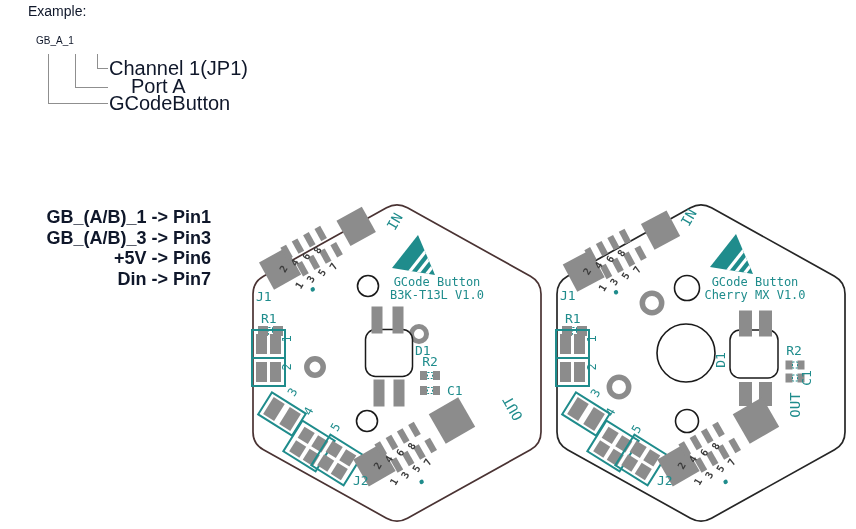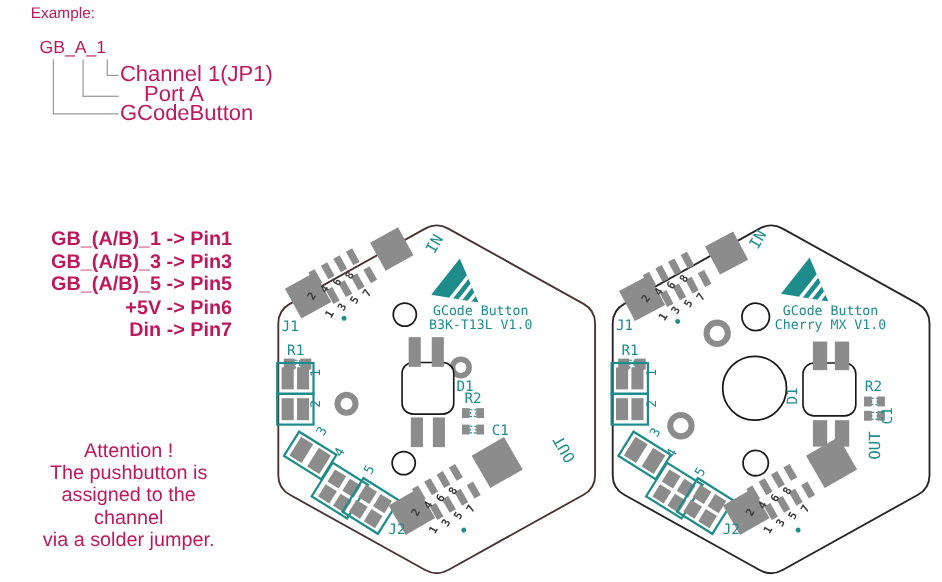--- a/index.html
+++ b/index.html
@@ -1,21 +1,21 @@
 <!DOCTYPE html>
 <html><head>
 <meta charset="utf-8">
 <style>
   html,body{margin:0;padding:0;background:#fff;}
   .canvas{position:relative;width:856px;height:529px;background:#fff;overflow:hidden;
-          font-family:"Liberation Sans",sans-serif;color:#be185d;}
+          font-family:"Liberation Sans",sans-serif;color:#0f172a;}
   .abs{position:absolute;}
   
   .ex-heading{left:28px;top:3px;font-size:14px;}
-  .ex-code{left:36px;top:35px;font-size:16px;}
+  .ex-code{left:36px;top:35px;font-size:10px;}
   .elbow{border-left:1px solid #8f8f8f;border-bottom:1px solid #8f8f8f;}
   .elbow-1{left:97px;top:54px;width:10px;height:14px;}
   .elbow-2{left:75px;top:54px;width:32px;height:33px;}
   .elbow-3{left:48px;top:54px;width:59px;height:49px;}
   .ex-label{left:109px;font-size:20px;line-height:15px;white-space:nowrap;}
   .ex-label-1{top:61px;} .ex-label-2{top:79px;margin-left:22px;} .ex-label-3{top:96px;}
   .pinlist{left:18px;top:207px;width:193px;text-align:right;font-size:18px;line-height:20.5px;white-space:nowrap;font-weight:bold;}
   .attention{left:8px;top:399px;width:218px;text-align:center;font-size:18px;line-height:20.2px;white-space:nowrap;}
   
   svg.board{position:absolute;top:198px;}
@@ -46,32 +46,24 @@
   <div class="abs elbow elbow-1"></div>
   <div class="abs elbow elbow-2"></div>
   <div class="abs elbow elbow-3"></div>
   <div class="abs ex-label ex-label-1">Channel 1(JP1)</div>
   <div class="abs ex-label ex-label-2">Port A</div>
   <div class="abs ex-label ex-label-3">GCodeButton</div>
 
   <div class="abs pinlist">
     <div>GB_(A/B)_1 -&gt; Pin1</div>
     <div>GB_(A/B)_3 -&gt; Pin3</div>
-    <div>GB_(A/B)_5 -&gt; Pin5</div>
     <div>+5V -&gt; Pin6</div>
     <div>Din -&gt; Pin7</div>
   </div>
 
-  <div class="abs attention">
-    <div>Attention !</div>
-    <div>The pushbutton is</div>
-    <div>assigned to the</div>
-    <div>channel</div>
-    <div>via a solder jumper.</div>
-  </div>
 
   <svg class="board" style="left:249px;" width="296" height="330" viewBox="0 0 296 330">
     <defs>
       <clipPath id="logoclipL">
           <path d="M26 1 L43 41 L0 34 Z"></path>
         </clipPath>
     </defs>
     <path class="edge-l" d="M158.5 9.8 L281.5 78.2 Q292 84 292 96 L292 234 Q292 246 281.5 251.8 L158.5 320.2 Q148 326 137.5 320.2 L14.5 251.8 Q4 246 4 234 L4 96 Q4 84 14.5 78.2 L137.5 9.8 Q148 4 158.5 9.8 Z"></path>
 
     <g transform="translate(70,49) rotate(-29)">

